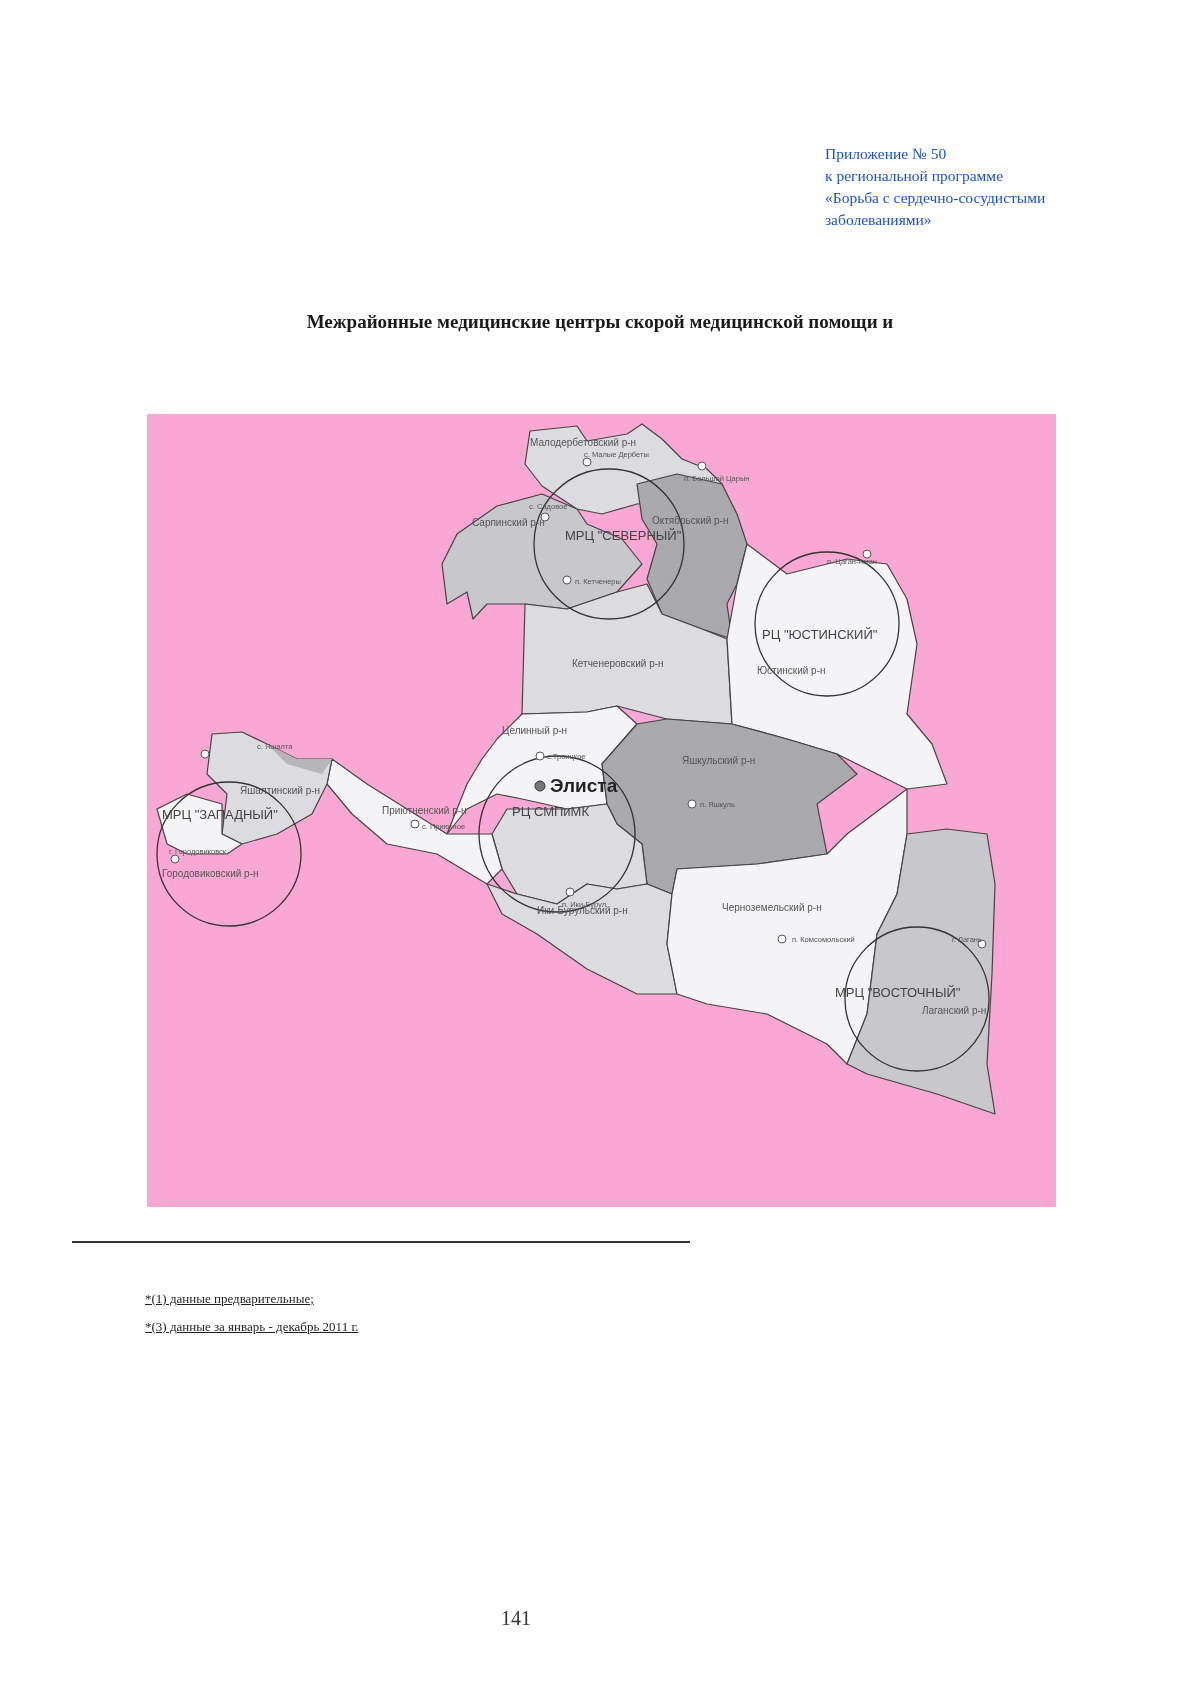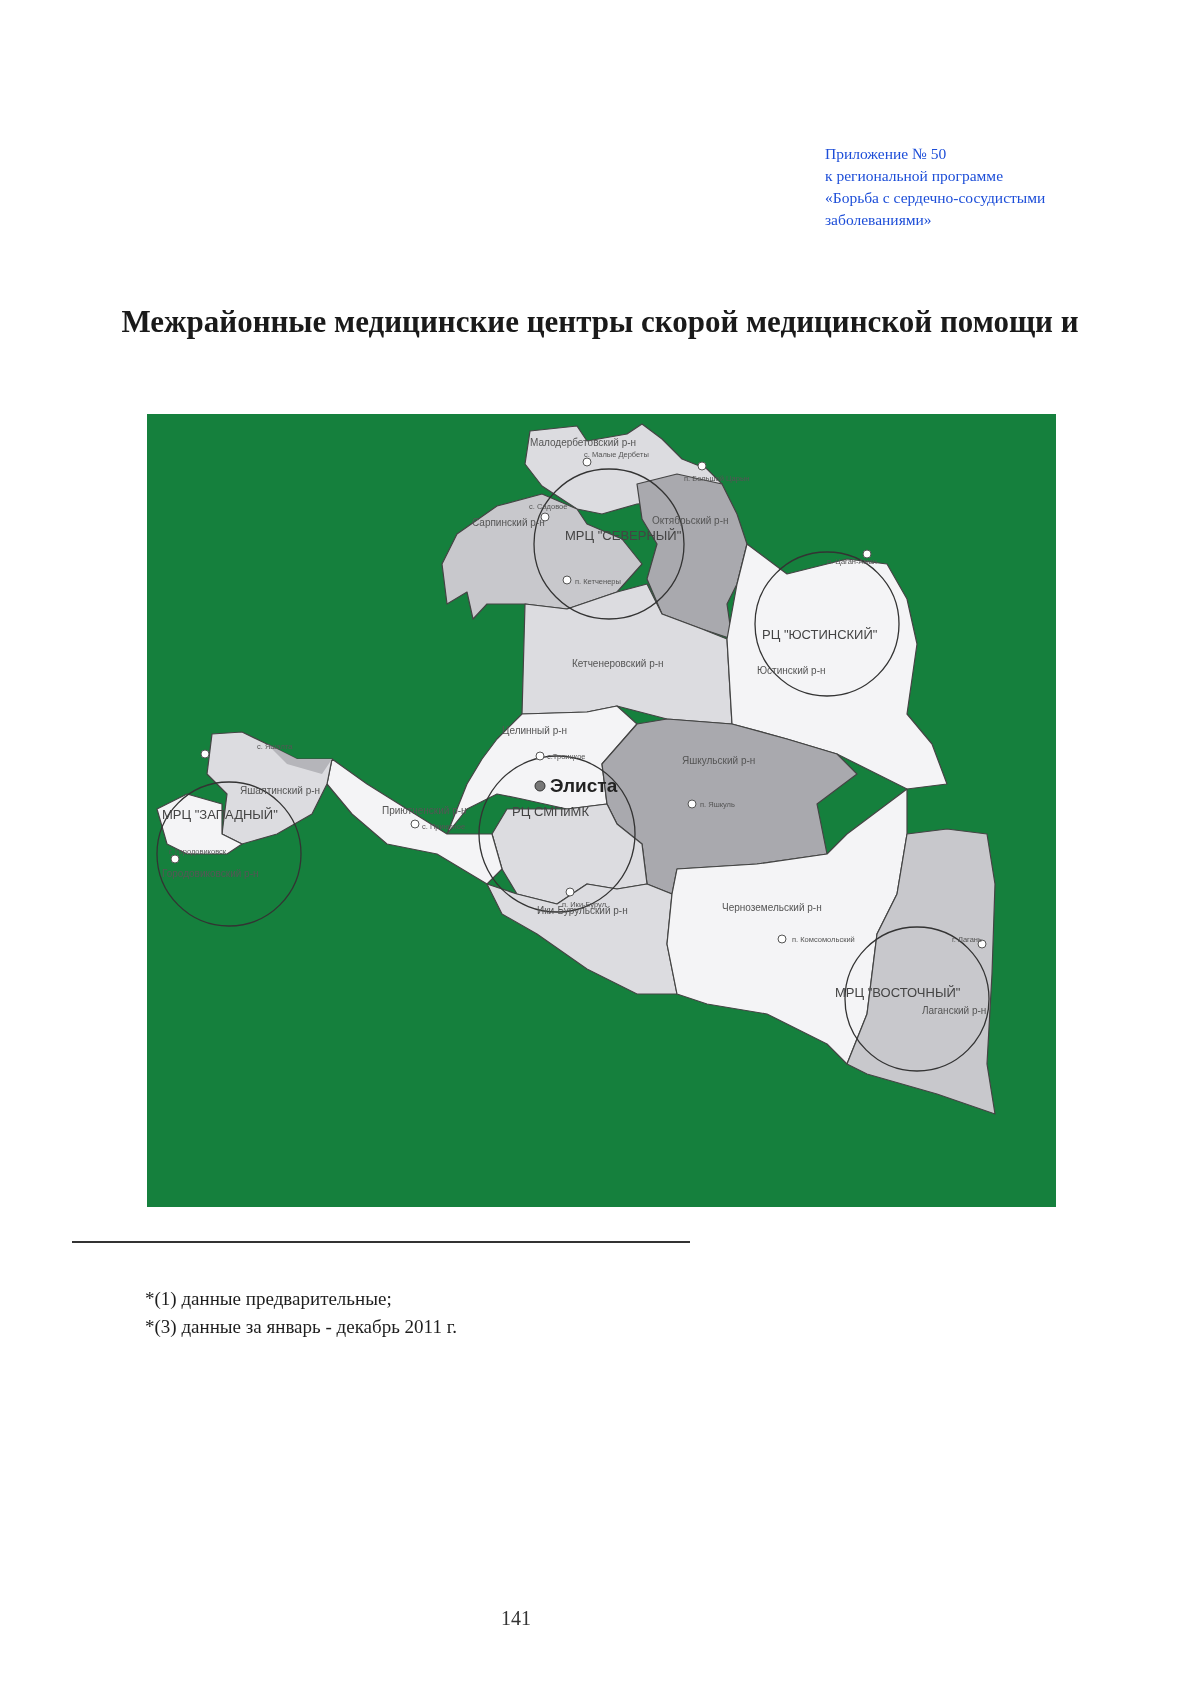--- a/index.html
+++ b/index.html
@@ -1,23 +1,23 @@
 <!DOCTYPE html>
 <html><head>
 <meta charset="utf-8">
 <style>
   html, body { margin:0; padding:0; background:#ffffff; }
   body { width:1200px; height:1695px; position:relative; overflow:hidden; font-family:"Liberation Serif", serif; color:#1a1a1a; }
   .appendix { position:absolute; left:825px; top:143px; font-size:15.5px; line-height:22px; color:#1d4ed8; }
   .appendix div { white-space:nowrap; }
-  .title { position:absolute; left:60px; width:1080px; top:303px; text-align:center; font-weight:bold; font-size:31px; line-height:38px; color:#1a1a1a; }
-  .map { position:absolute; left:147px; top:414px; width:909px; height:793px; background:#15803d; }
+  .title { position:absolute; left:60px; width:1080px; top:303px; text-align:center; font-weight:bold; font-size:19px; line-height:38px; color:#1a1a1a; }
+  .map { position:absolute; left:147px; top:414px; width:909px; height:793px; background:#f9a8d4; }
   .map svg { position:absolute; left:0; top:0; }
   .rule { position:absolute; left:72px; top:1241px; width:618px; height:0; border-top:2px solid #333; }
-  .notes { position:absolute; left:145px; top:1285px; font-size:19px; line-height:28px; color:#1e1e1e; }
+  .notes { position:absolute; left:145px; top:1285px; font-size:13px; line-height:28px; color:#1e1e1e;text-decoration:underline; }
   .pagenum { position:absolute; left:0; width:1032px; top:1607px; text-align:center; font-size:20px; color:#333; }
   .lbl { font-family:"Liberation Sans", sans-serif; fill:#555; }
 </style>
 </head>
 <body>
 
 <div class="appendix">
   <div>Приложение № 50</div>
   <div>к региональной программе</div>
   <div>«Борьба с сердечно-сосудистыми</div>

